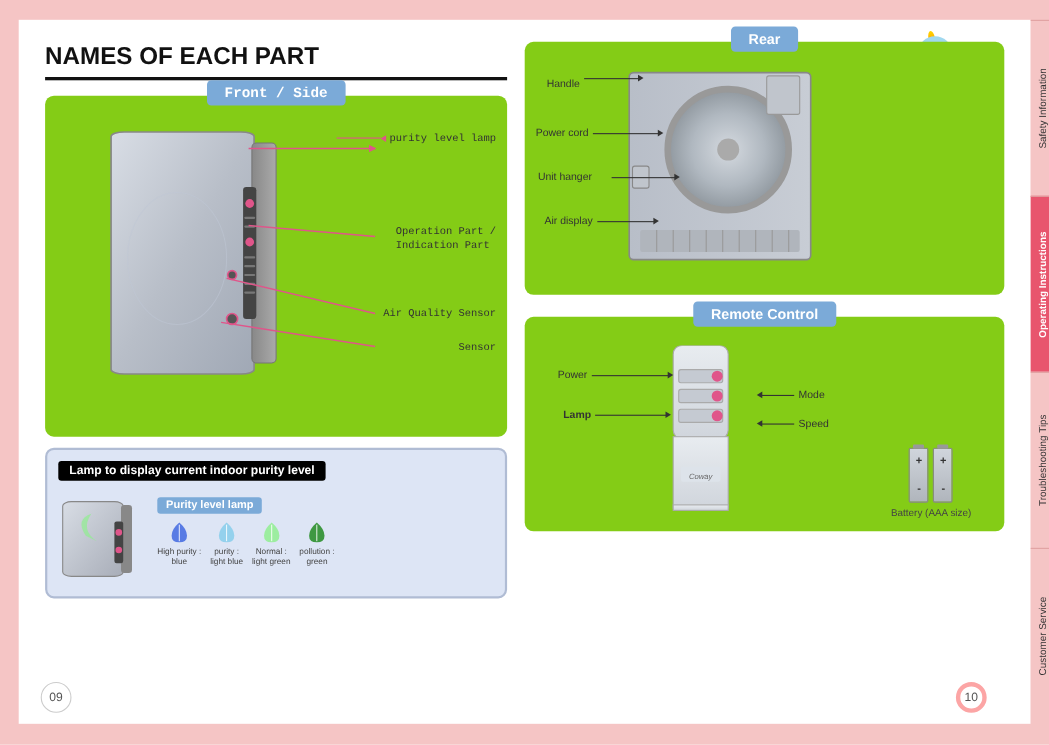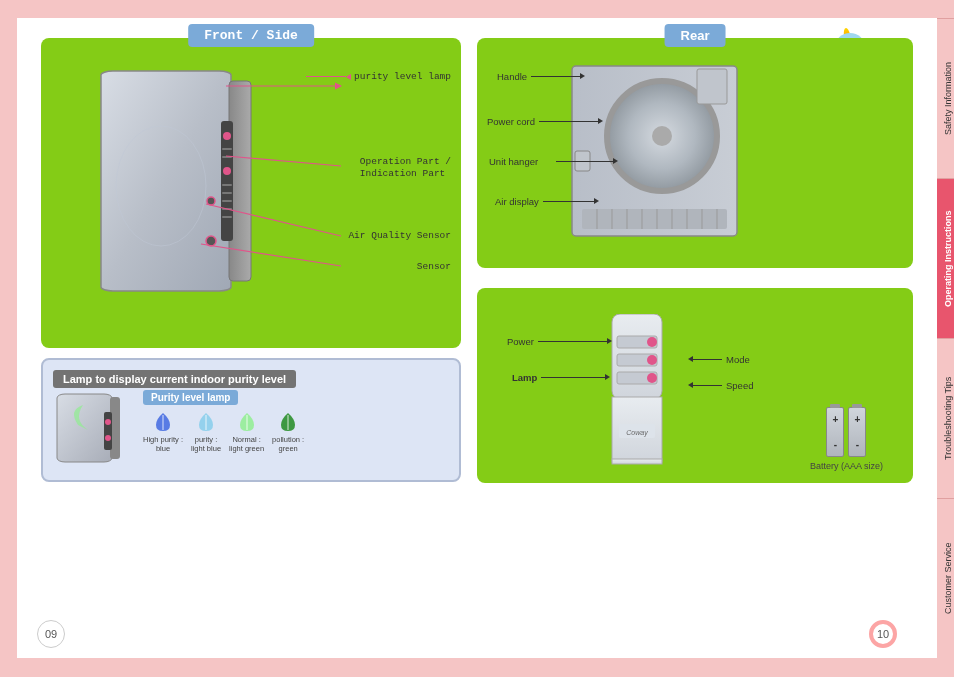--- a/index.html
+++ b/index.html
@@ -125,28 +125,28 @@
     
     .purity-section {
       margin-top: 14px;
       background: #dde5f5;
       border-radius: 8px;
       padding: 10px;
       position: relative;
       border: 2px solid #b0bcd4;
     }
     .purity-header {
-      background: #737373;
+      background: #000000;
       color: white;
       font-size: 11px;
       font-weight: bold;
       padding: 3px 10px;
       border-radius: 3px;
       display: inline-block;
-      margin-bottom: 2px;
+      margin-bottom: 15px;
     }
     .purity-content {
       display: flex;
       gap: 10px;
       align-items: flex-start;
     }
     .purity-device-small {
       width: 80px;
       height: 80px;
       flex-shrink: 0;
@@ -294,20 +294,21 @@
 
 <div class="page-container">
 
   <div class="mascot">
     <div class="mascot-horn"></div>
     <div class="mascot-head"></div>
     <div class="mascot-body"></div>
   </div>
 
   <div class="left-panel">
+    <h1 class="page-title">NAMES OF EACH PART</h1>
 
     <div class="section-box front-side-box">
       <div class="section-header">Front / Side</div>
 
       <div style="position:relative; height:260px; width:100%;">
 
         <svg width="200" height="260" style="position:absolute; left:20px; top:0;">
 
           <rect x="30" y="15" width="130" height="220" rx="12" ry="4" fill="url(#bodyGrad)" stroke="#888" stroke-width="1.5"></rect>
           <defs>
@@ -484,21 +485,21 @@
           <line x1="135" y1="148" x2="135" y2="168" stroke="#999" stroke-width="1"></line>
           <line x1="150" y1="148" x2="150" y2="168" stroke="#999" stroke-width="1"></line>
 
           <rect x="130" y="8" width="30" height="35" rx="2" fill="#c0c5cc" stroke="#999" stroke-width="1"></rect>
 
           <rect x="8" y="90" width="15" height="20" rx="2" fill="#c0c5cc" stroke="#888"></rect>
 
           <circle cx="8" cy="195" r="0" fill="transparent"></circle>
         </svg>
 
-        <div style="position:absolute; left:10px; top:15px; display:flex; align-items:center; gap:4px;">
+        <div style="position:absolute; left:10px; top:15px; display:flex; align-items:flex-start; gap:4px;">
           <span style="font-size:9.5px; color:#333;">Handle</span>
           <div style="width:50px; height:1px; background:#333; position:relative;">
             <div style="position:absolute; right:-4px; top:-3px; width:0; height:0; border-top:3.5px solid transparent; border-bottom:3.5px solid transparent; border-left:5px solid #333;"></div>
           </div>
         </div>
 
         <div style="position:absolute; left:0px; top:60px; display:flex; align-items:center; gap:4px;">
           <span style="font-size:9.5px; color:#333;">Power cord</span>
           <div style="width:60px; height:1px; background:#333; position:relative;">
             <div style="position:absolute; right:-4px; top:-3px; width:0; height:0; border-top:3.5px solid transparent; border-bottom:3.5px solid transparent; border-left:5px solid #333;"></div>
@@ -515,20 +516,21 @@
         <div style="position:absolute; left:8px; top:140px; display:flex; align-items:center; gap:4px;">
           <span style="font-size:9.5px; color:#333;">Air display</span>
           <div style="width:52px; height:1px; background:#333; position:relative;">
             <div style="position:absolute; right:-4px; top:-3px; width:0; height:0; border-top:3.5px solid transparent; border-bottom:3.5px solid transparent; border-left:5px solid #333;"></div>
           </div>
         </div>
       </div>
     </div>
 
     <div class="section-box remote-box" style="margin-top:20px; height:195px;">
+      <div class="section-header">Remote Control</div>
 
       <div style="position:relative; height:170px; width:100%;">
 
         <svg width="80" height="155" style="position:absolute; left:110px; top:8px;">
           <defs>
             <linearGradient id="remoteGrad" x1="0%" y1="0%" x2="0%" y2="100%">
               <stop offset="0%" style="stop-color:#e8ecf0"></stop>
               <stop offset="100%" style="stop-color:#d0d5dc"></stop>
             </linearGradient>
           </defs>

